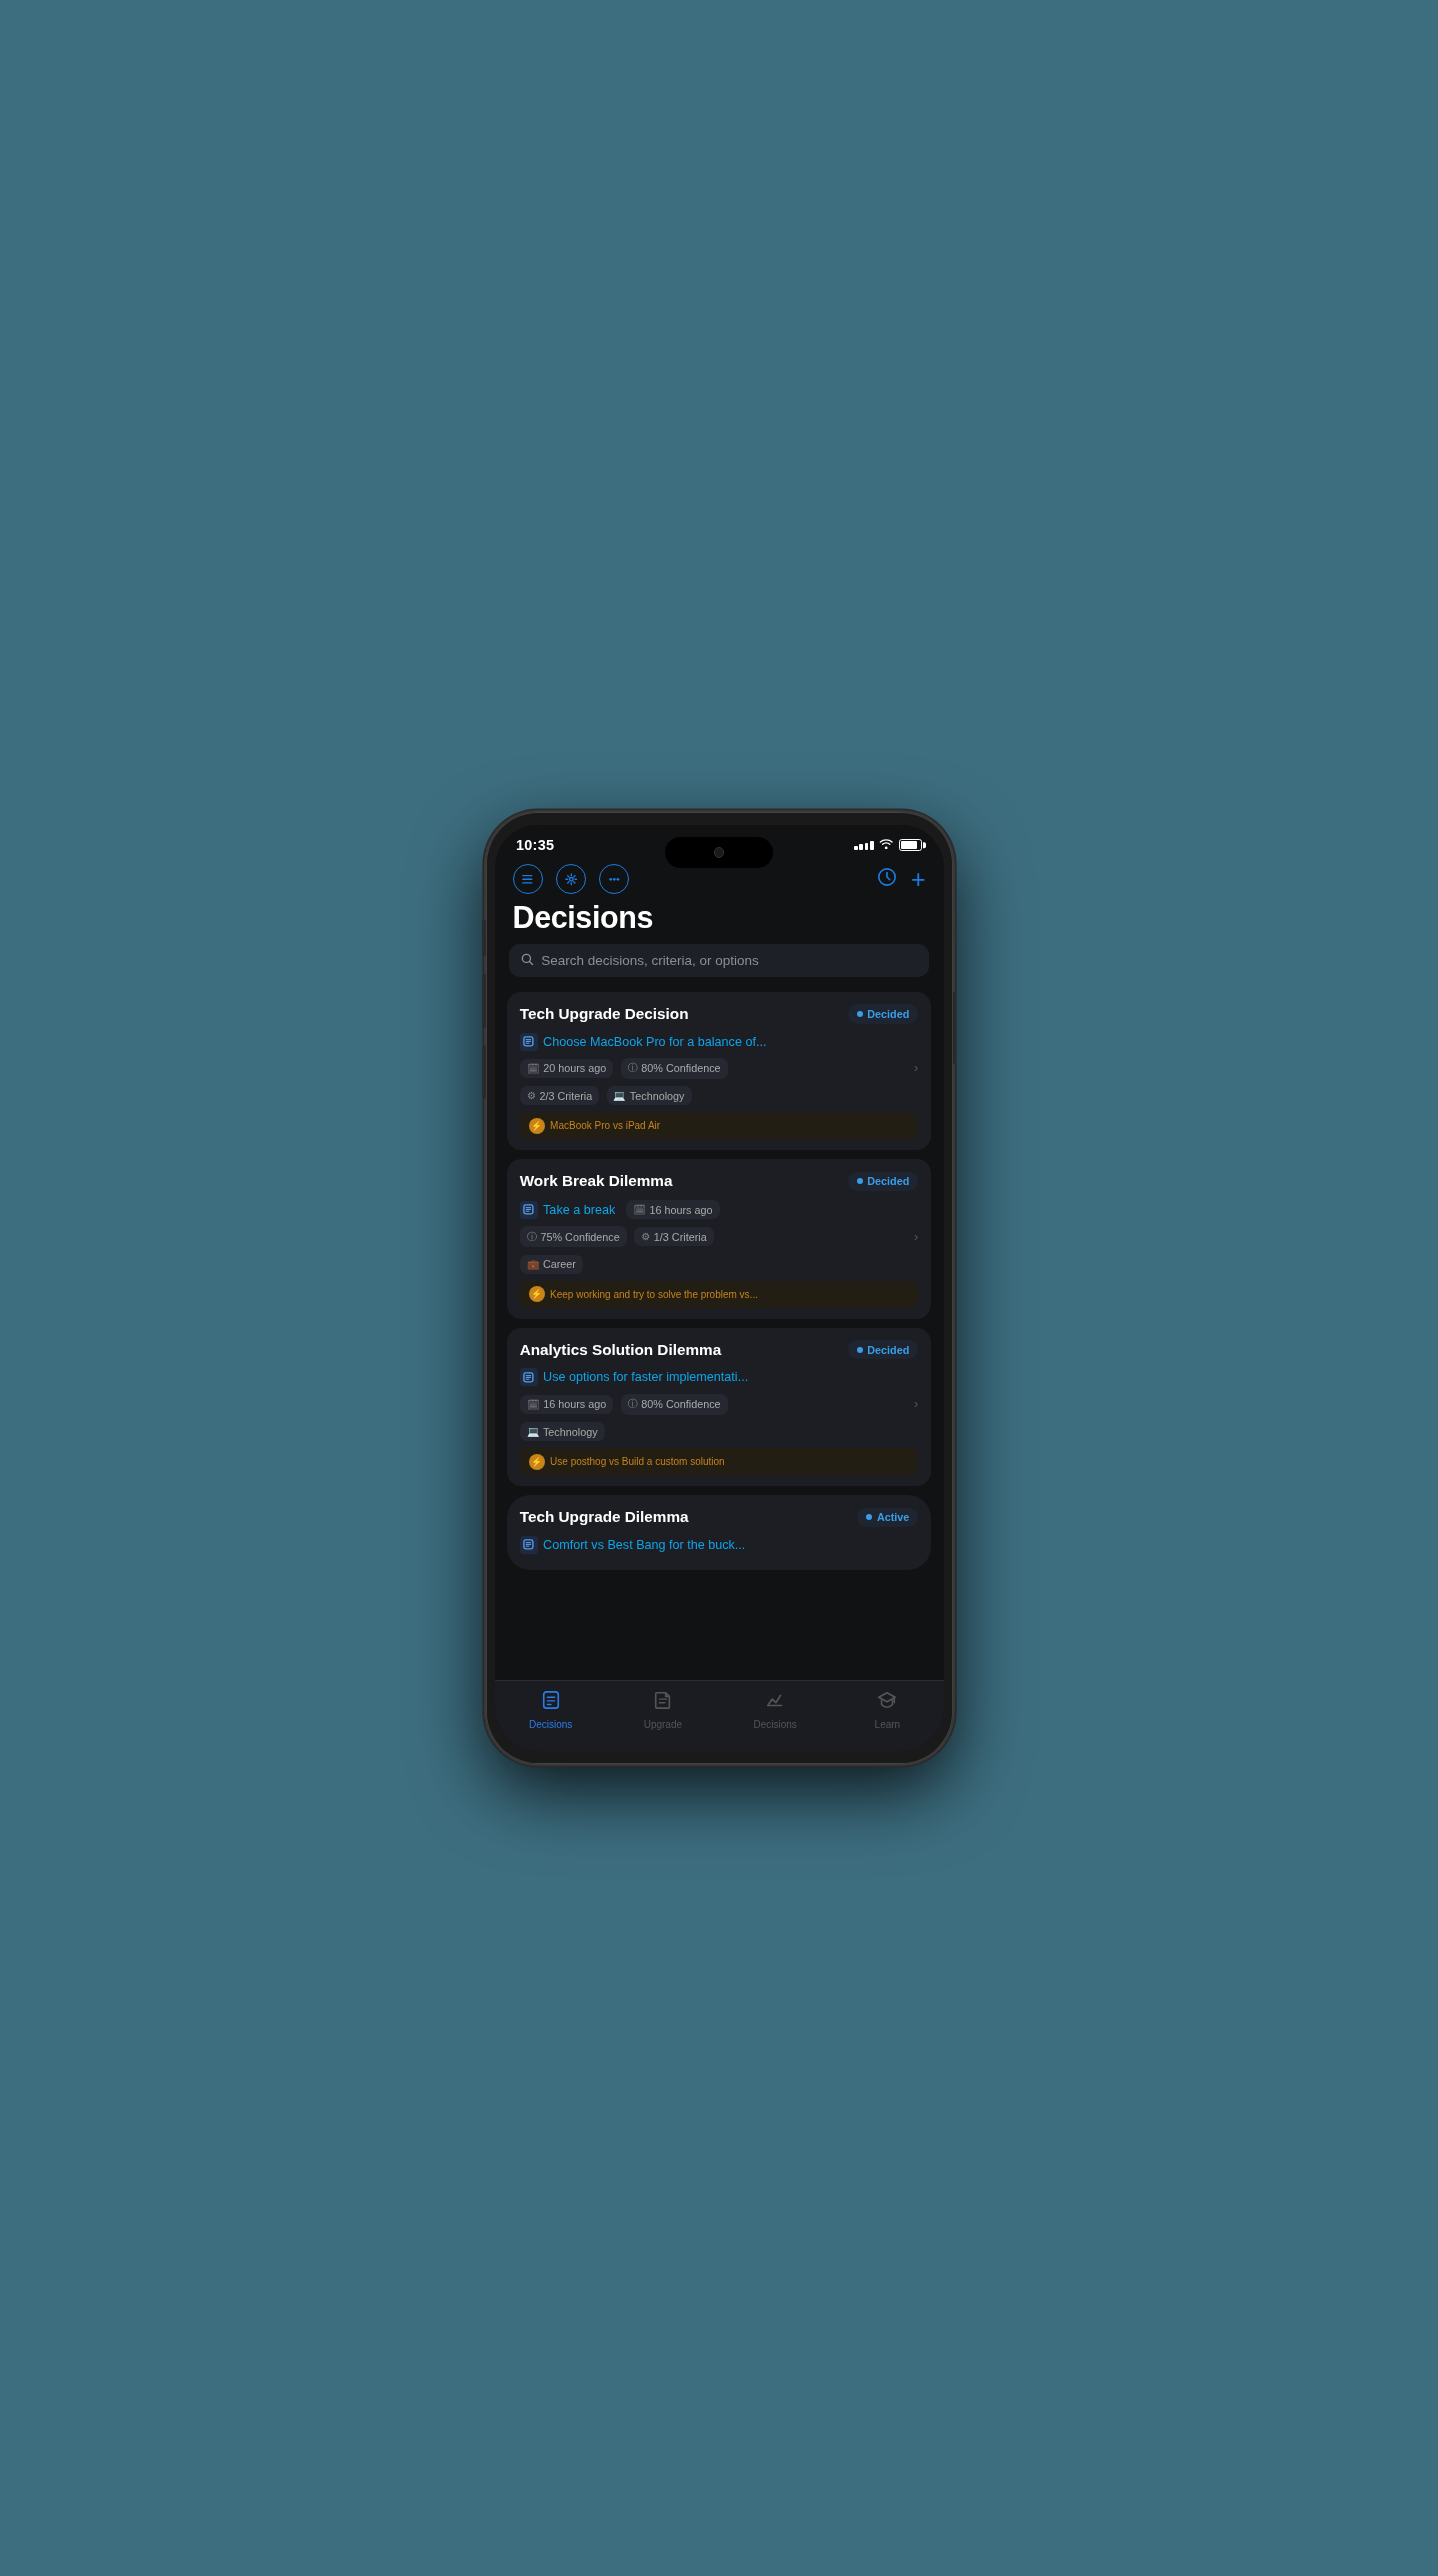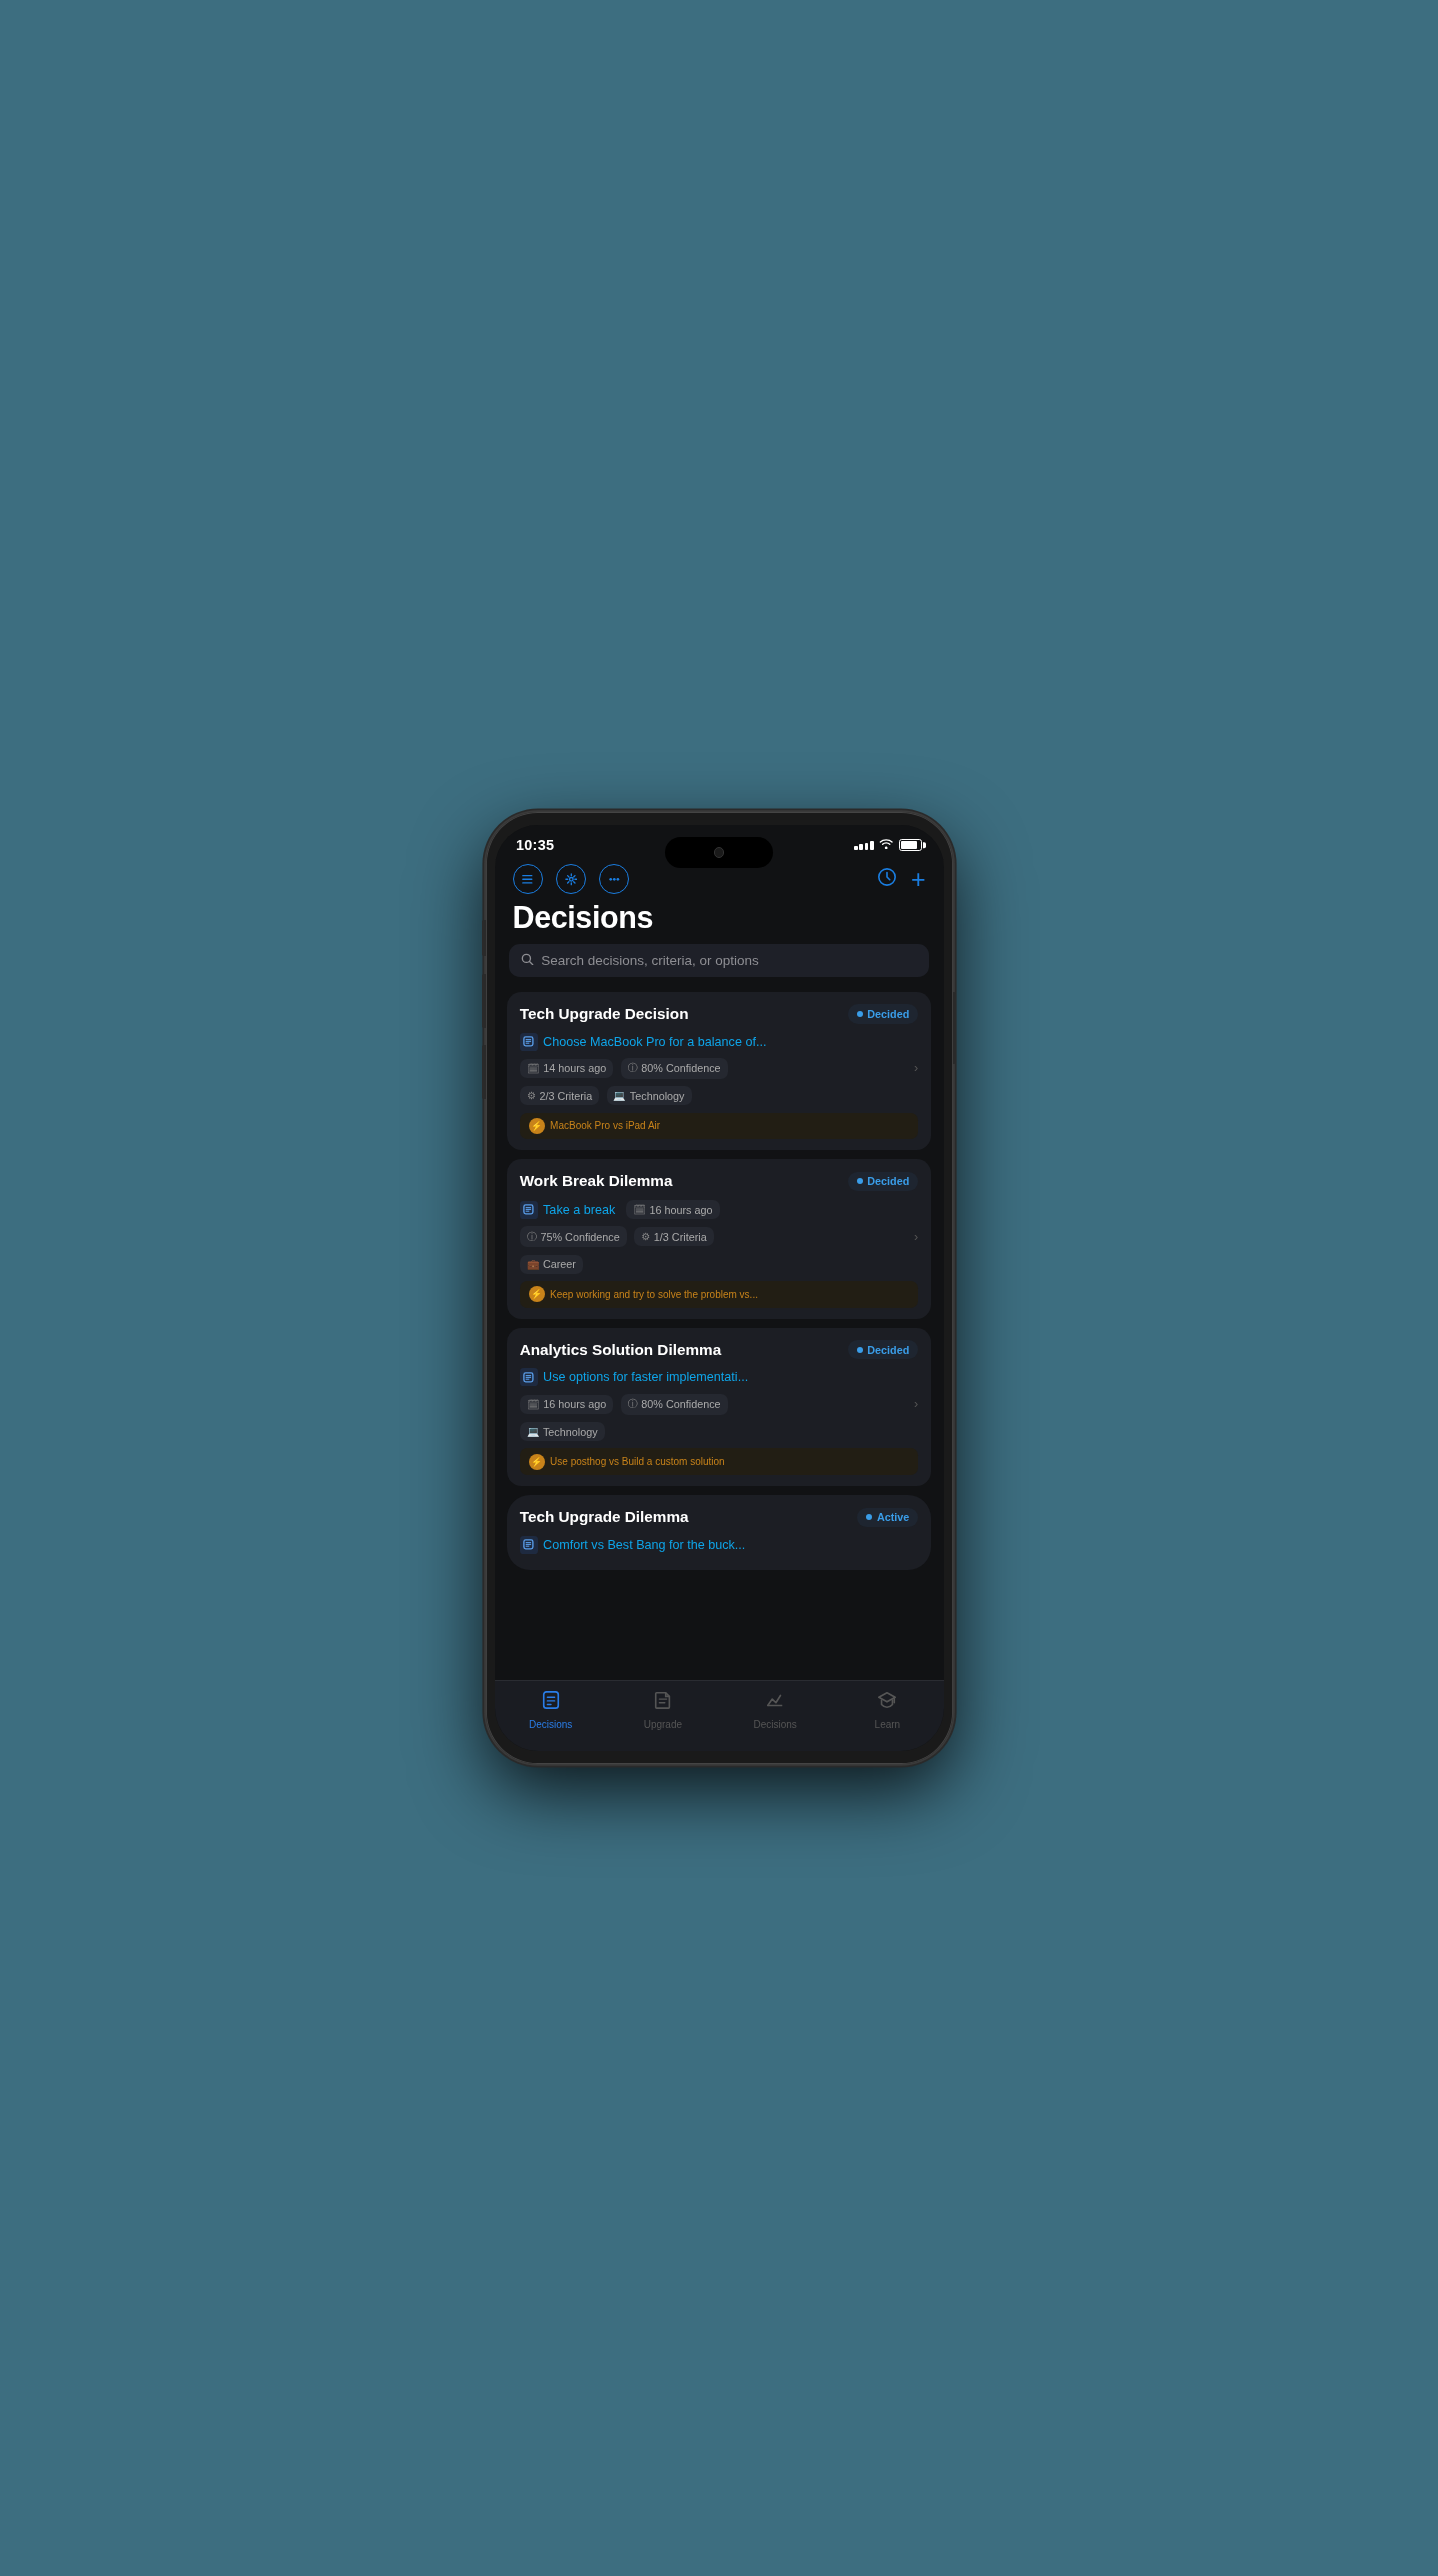--- a/index.html
+++ b/index.html
@@ -574,21 +574,21 @@
                   <line x1="3" y1="6" x2="9" y2="6" stroke="#5a9de8" stroke-width="1.2"></line>
                   <line x1="3" y1="4" x2="9" y2="4" stroke="#5a9de8" stroke-width="1.2"></line>
                   <line x1="3" y1="8" x2="7" y2="8" stroke="#5a9de8" stroke-width="1.2"></line>
                 </svg>
               </div>
               <span class="chosen-text">Choose MacBook Pro for a balance of...</span>
             </div>
             <div class="meta-row-with-chevron">
               <div class="meta-chip">
                 <span class="meta-chip-icon">🗓</span>
-                <span>14 hours ago</span>
+                <span>20 hours ago</span>
               </div>
               <div class="meta-chip">
                 <span class="meta-chip-icon">ⓘ</span>
                 <span>80% Confidence</span>
               </div>
               <span class="chevron-right">›</span>
             </div>
             <div class="meta-row">
               <div class="meta-chip">
                 <span class="meta-chip-icon">⚙</span>

